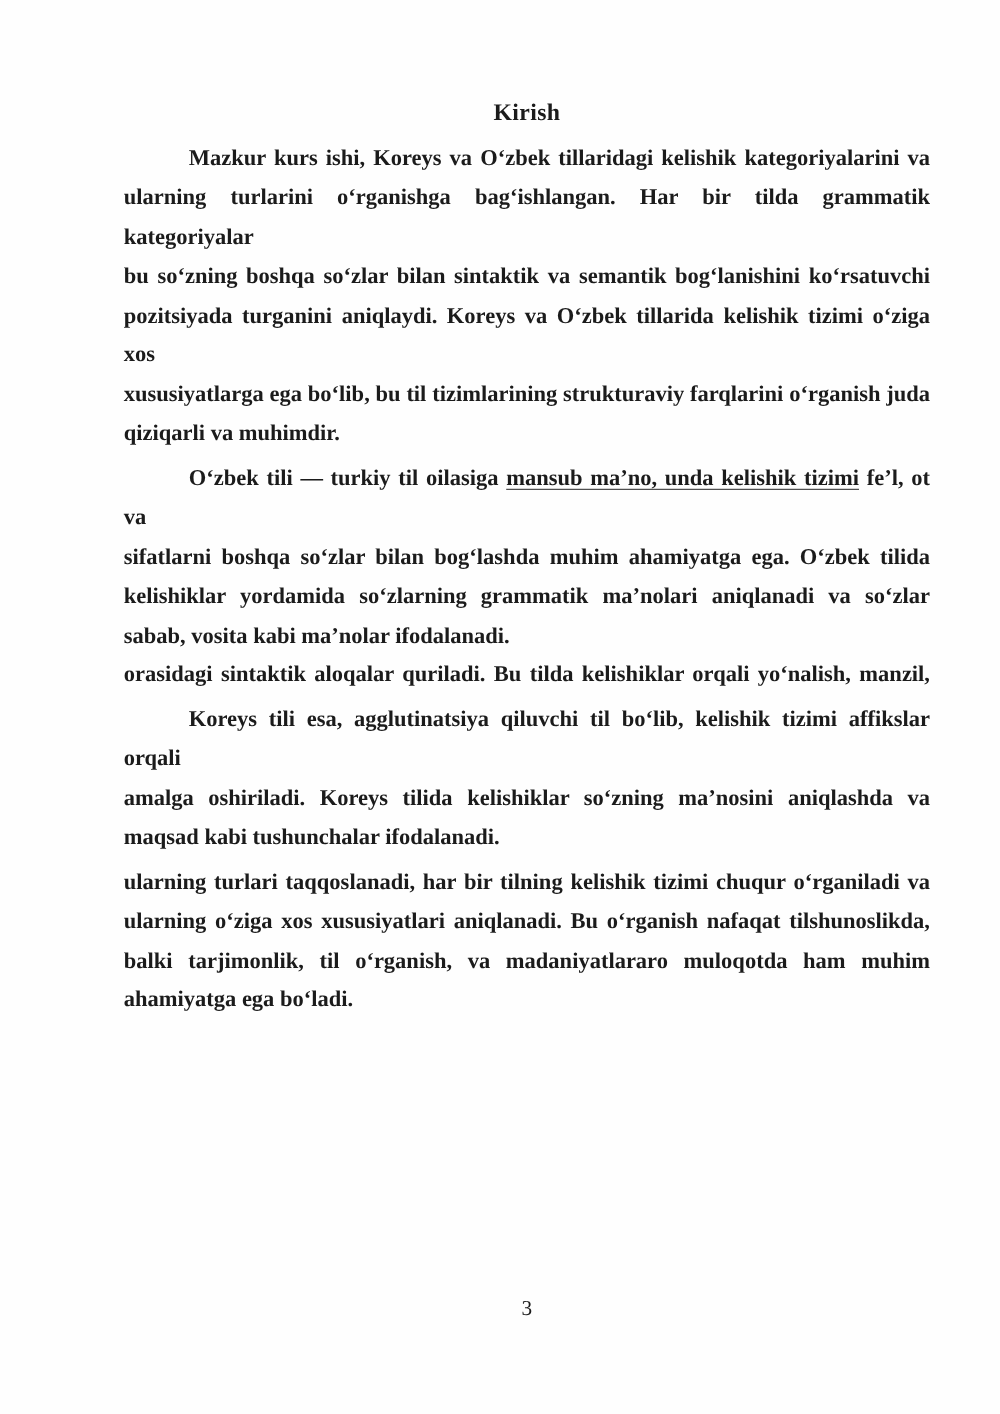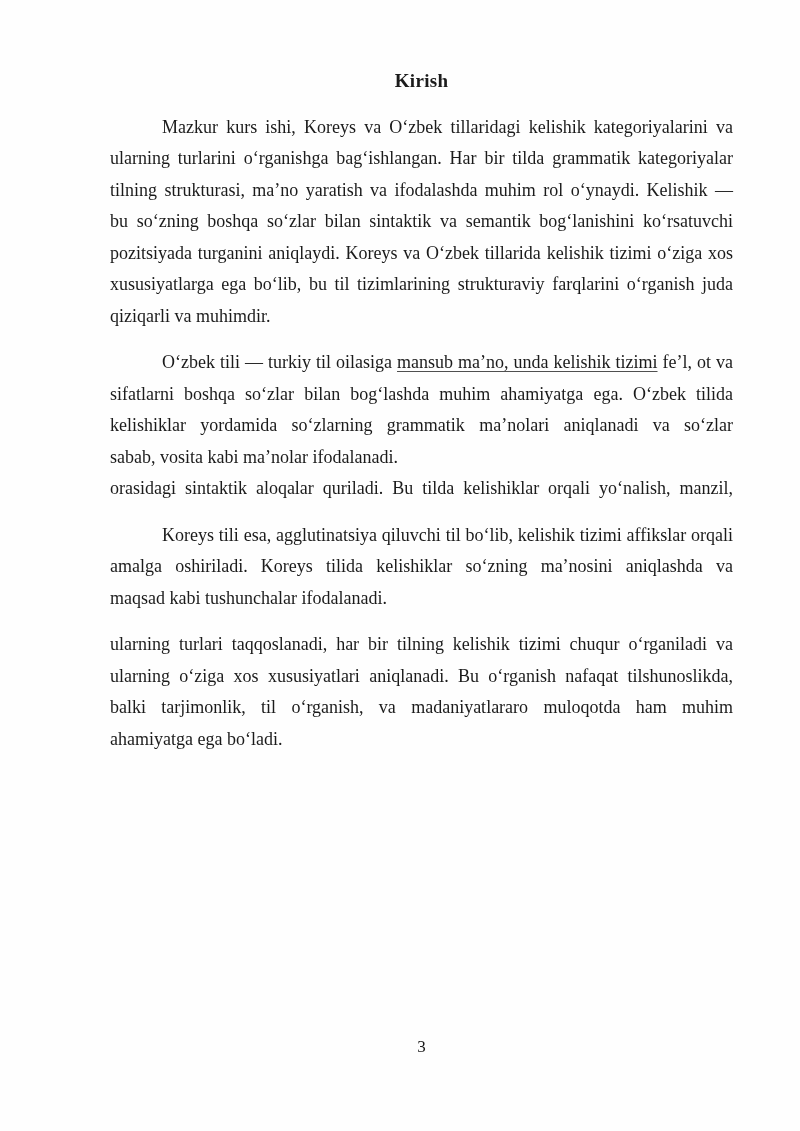--- a/index.html
+++ b/index.html
@@ -12,32 +12,33 @@
     width: 800px;
     height: 1131px;
     background: #fefefe;
     font-family: "Liberation Serif", "DejaVu Serif", serif;
     color: #1b1b1b;
     overflow: hidden;
   }
   .content {
     position: absolute;
     left: 95px;
-    top: 65px;
+    top: 75px;
     width: 653px;
   }
   .doc-title {
     font-size: 19px;
     font-weight: 700;
     text-align: center;
     line-height: 31.5px;
     letter-spacing: 0.3px;
   }
   .para {
-    margin: 15px;
+    margin: 4px;
+    font-weight: bold;
   }
   .para + .para {
     margin-top: 4px;
   }
   .line {
     font-size: 18px;
     line-height: 31.5px;
     text-align: justify;
     text-align-last: justify;
     -moz-text-align-last: justify;
@@ -69,21 +70,20 @@
 </head>
 <body>
 
 <div class="page">
   <div class="content">
     <div class="doc-title">Kirish</div>
     <div id="paragraphs">
         <div class="para">
           <div class="line first">Mazkur kurs ishi, Koreys va Oʻzbek tillaridagi kelishik kategoriyalarini va</div>
           <div class="line">ularning turlarini oʻrganishga bagʻishlangan. Har bir tilda grammatik kategoriyalar</div>
-          <div class="line">tilning strukturasi, maʼno yaratish va ifodalashda muhim rol oʻynaydi. Kelishik —</div>
           <div class="line">bu soʻzning boshqa soʻzlar bilan sintaktik va semantik bogʻlanishini koʻrsatuvchi</div>
           <div class="line">pozitsiyada turganini aniqlaydi. Koreys va Oʻzbek tillarida kelishik tizimi oʻziga xos</div>
           <div class="line">xususiyatlarga ega boʻlib, bu til tizimlarining strukturaviy farqlarini oʻrganish juda</div>
           <div class="line lastline">qiziqarli va muhimdir.</div>
         </div>
         <div class="para">
           <div class="line first"><span>Oʻzbek tili — turkiy til oilasiga </span><span class="u">mansub maʼno, unda kelishik tizimi</span><span> feʼl, ot va</span></div>
           <div class="line">sifatlarni boshqa soʻzlar bilan bogʻlashda muhim ahamiyatga ega. Oʻzbek tilida</div>
           <div class="line">kelishiklar yordamida soʻzlarning grammatik maʼnolari aniqlanadi va soʻzlar</div>
           <div class="line lastline">sabab, vosita kabi maʼnolar ifodalanadi.</div>

